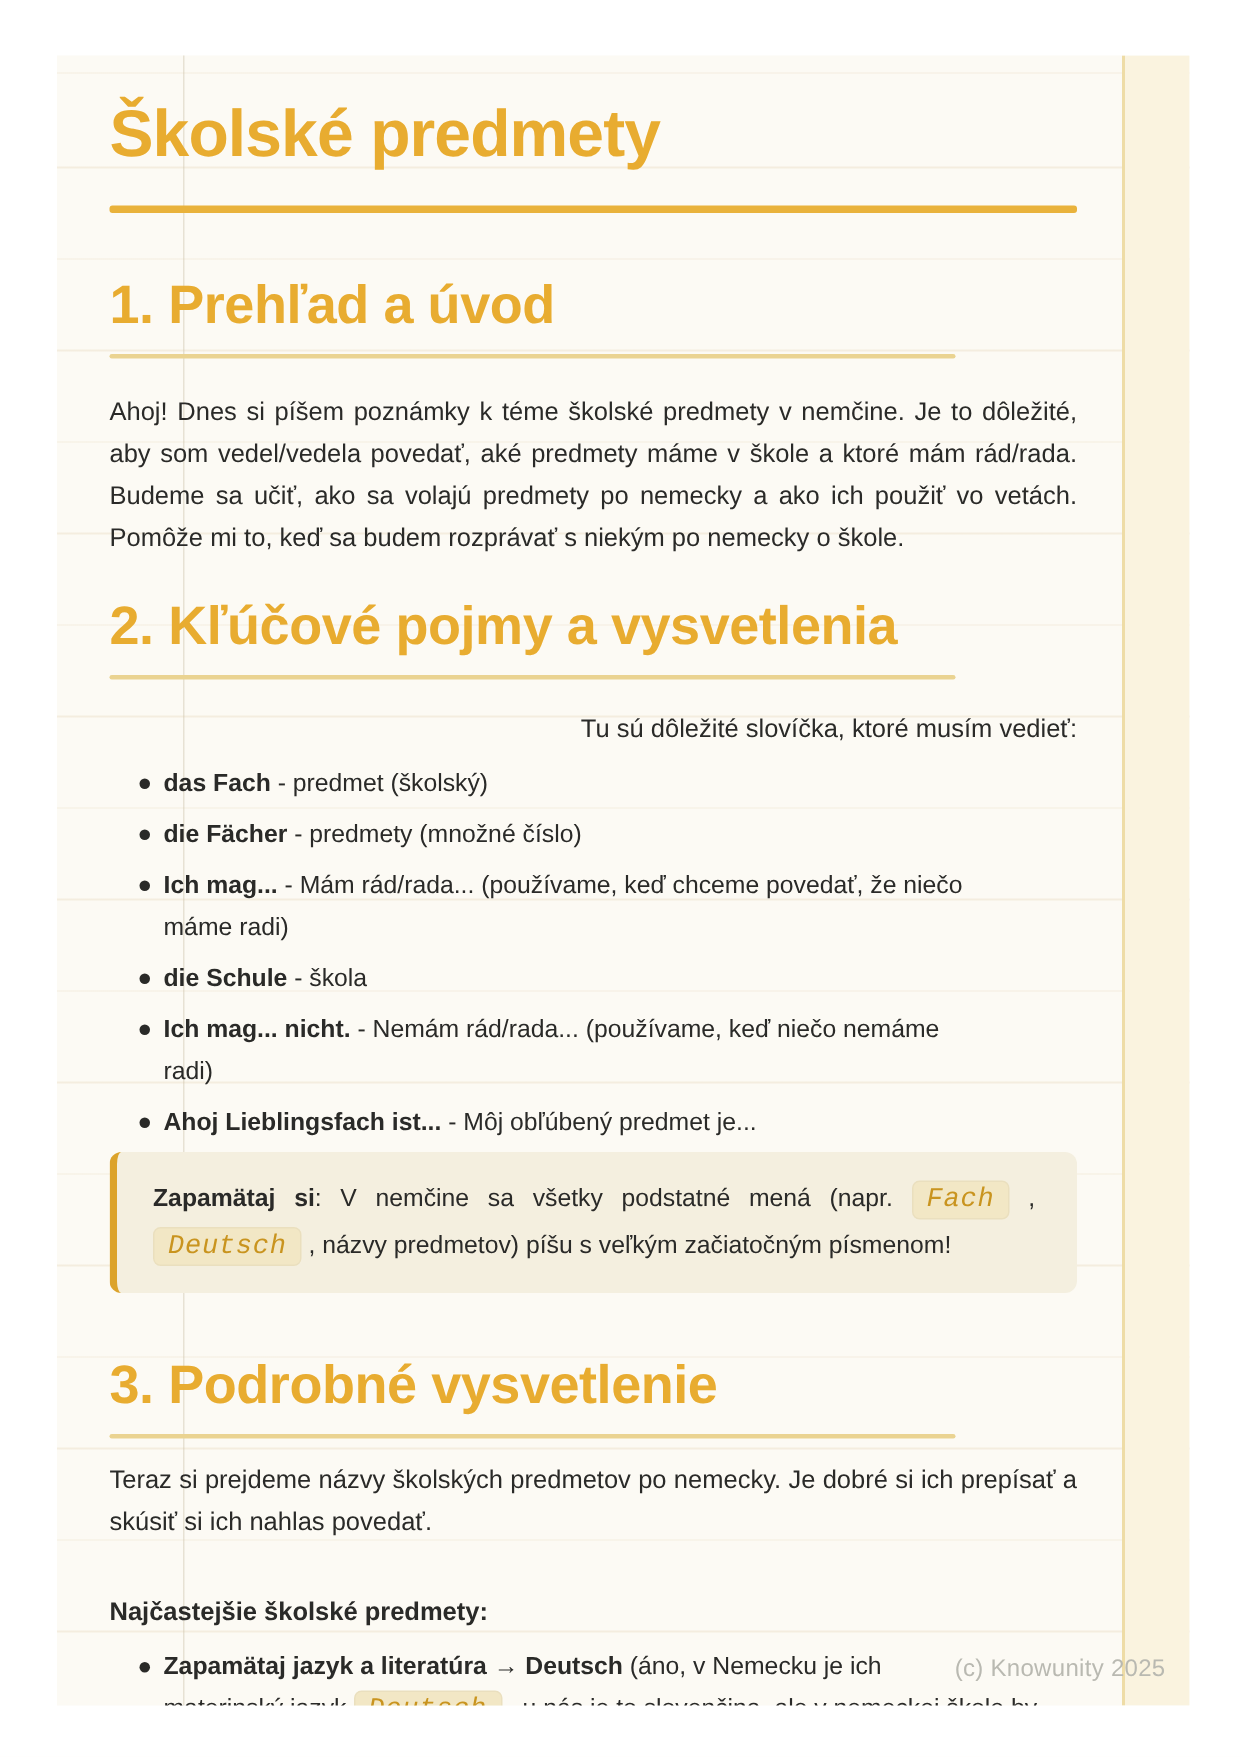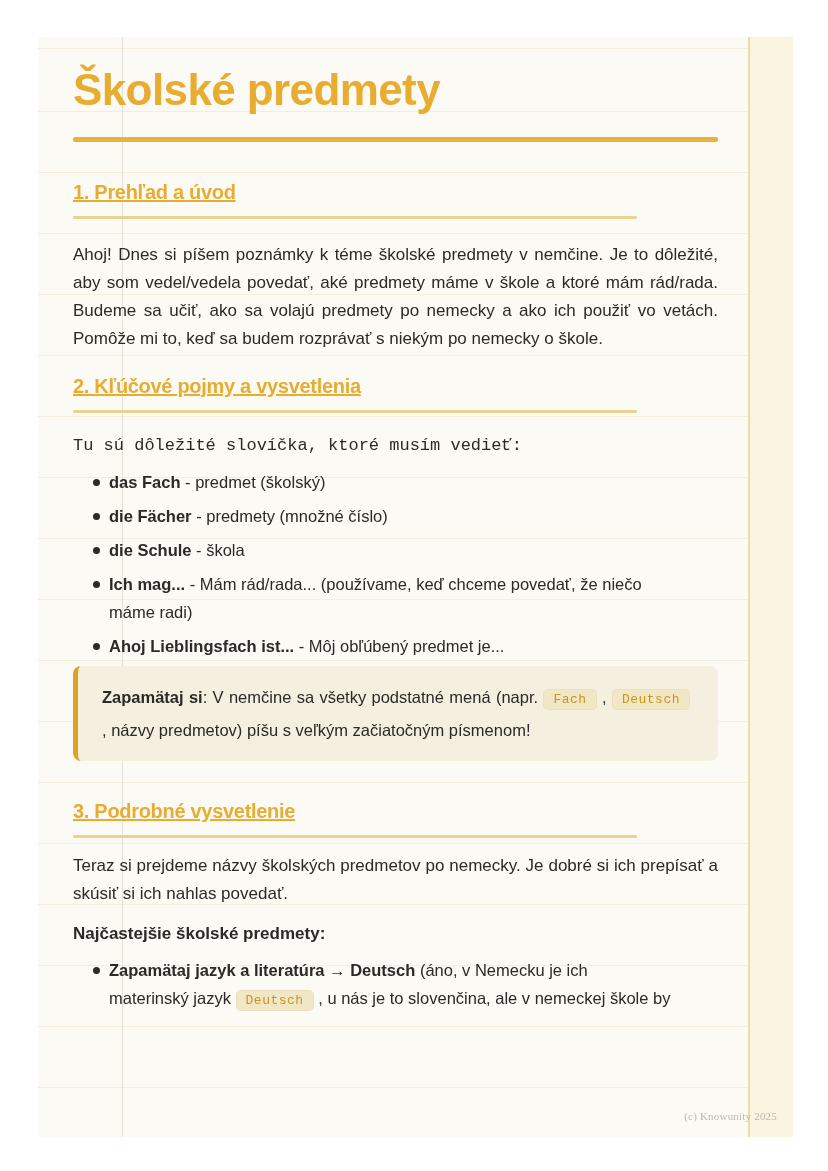--- a/index.html
+++ b/index.html
@@ -35,57 +35,57 @@
     position:absolute;top:0;right:0;bottom:0;width:45px;
     background:var(--band);border-left:2px solid var(--band-edge);
   }
   .content{position:absolute;left:35px;top:28px;width:645px;}
   h1.doc-title{
     font-size:44px;line-height:1.15;font-weight:800;letter-spacing:-0.6px;
     color:var(--accent);
   }
   .title-rule{height:5px;background:var(--rule-thick);margin-top:21px;border-radius:2px;}
   h2.sec-heading{
-    font-size:20px;line-height:1.25;font-weight:700;letter-spacing:-0.3px;
-    color:var(--accent);margin-top:38px;text-decoration:underline;
+    font-size:36px;line-height:1.25;font-weight:700;letter-spacing:-0.3px;
+    color:var(--accent);margin-top:38px;
   }
   h2.mt-tight{margin-top:21px;}
   h2.mt-mid{}
   .sec-rule{height:3px;width:564px;background:var(--rule-thin);margin-top:11px;border-radius:2px;}
   p.body-text{
     font-size:17px;line-height:28px;margin-top:22px;text-align:justify;
   }
   p.mt-sm{margin-top:14px;}
-  p.intro{margin-top:19px;text-align:left;font-family:Liberation Mono, monospace;}
-  p.bold-label{margin-top:12px;font-weight:700;text-align:left;}
+  p.intro{margin-top:19px;text-align:right;}
+  p.bold-label{margin-top:32px;font-weight:700;text-align:left;}
   ul.term-list{list-style:none;margin-top:8px;}
   ul.term-list li{
     position:relative;padding-left:36px;font-size:16.5px;line-height:28px;
     margin-bottom:6px;text-align:left;
   }
   ul.term-list li::before{
     content:"";position:absolute;left:20px;top:11px;width:7px;height:7px;
     border-radius:50%;background:var(--ink);
   }
   .callout{
     margin-top:4px;background:var(--callout-bg);
     border-left:5px solid var(--callout-bar);border-radius:8px;
     padding:16px 28px 16px 24px;
     font-size:16.5px;line-height:30px;text-align:justify;
   }
   strong{font-weight:700;}
   code.chip{
     font-family:"Liberation Mono","DejaVu Sans Mono",monospace;
-    font-size:13px;letter-spacing:.5px;color:var(--chip-fg);
+    font-size:18px;letter-spacing:.5px;color:var(--chip-fg);
     background:var(--chip-bg);border:1px solid rgba(0,0,0,0.03);
-    border-radius:5px;padding:2px 9px;white-space:nowrap;
+    border-radius:5px;padding:2px 9px;white-space:nowrap;font-style:italic;
   }
   .watermark{
-    position:absolute;right:16px;bottom:15px;font-size:11px;
-    color:var(--watermark);letter-spacing:.2px;font-family:Liberation Serif, serif;
+    position:absolute;right:16px;bottom:15px;font-size:16px;
+    color:var(--watermark);letter-spacing:.2px;
   }
 </style>
 </head>
 <body>
 
 <div class="stage">
   <div class="paper">
 
     <div class="content">
 
@@ -98,22 +98,23 @@
         <p class="body-text">Ahoj! Dnes si píšem poznámky k téme školské predmety v nemčine. Je to dôležité, aby som vedel/vedela povedať, aké predmety máme v škole a ktoré mám rád/rada. Budeme sa učiť, ako sa volajú predmety po nemecky a ako ich použiť vo vetách. Pomôže mi to, keď sa budem rozprávať s niekým po nemecky o škole.</p>
       </section>
 
       <section>
         <h2 class="sec-heading mt-tight">2. Kľúčové pojmy a vysvetlenia</h2>
         <div class="sec-rule"></div>
         <p class="body-text intro">Tu sú dôležité slovíčka, ktoré musím vedieť:</p>
         <ul class="term-list">
             <li><strong>das Fach</strong> - predmet (školský)</li>
             <li><strong>die Fächer</strong> - predmety (množné číslo)</li>
+            <li><strong>Ich mag...</strong> - Mám rád/rada... (používame, keď chceme povedať, že niečo<br>máme radi)</li>
             <li><strong>die Schule</strong> - škola</li>
-            <li><strong>Ich mag...</strong> - Mám rád/rada... (používame, keď chceme povedať, že niečo<br>máme radi)</li>
+            <li><strong>Ich mag... nicht.</strong> - Nemám rád/rada... (používame, keď niečo nemáme<br>radi)</li>
             <li><strong>Ahoj Lieblingsfach ist...</strong> - Môj obľúbený predmet je...</li>
           </ul>
         <div class="callout"><strong>Zapamätaj si</strong>: V nemčine sa všetky podstatné mená (napr. <code class="chip">Fach</code> , <code class="chip">Deutsch</code> , názvy predmetov) píšu s veľkým začiatočným písmenom!</div>
       </section>
 
       <section>
         <h2 class="sec-heading mt-mid">3. Podrobné vysvetlenie</h2>
         <div class="sec-rule"></div>
         <p class="body-text mt-sm">Teraz si prejdeme názvy školských predmetov po nemecky. Je dobré si ich prepísať a skúsiť si ich nahlas povedať.</p>
         <p class="body-text bold-label">Najčastejšie školské predmety:</p>

